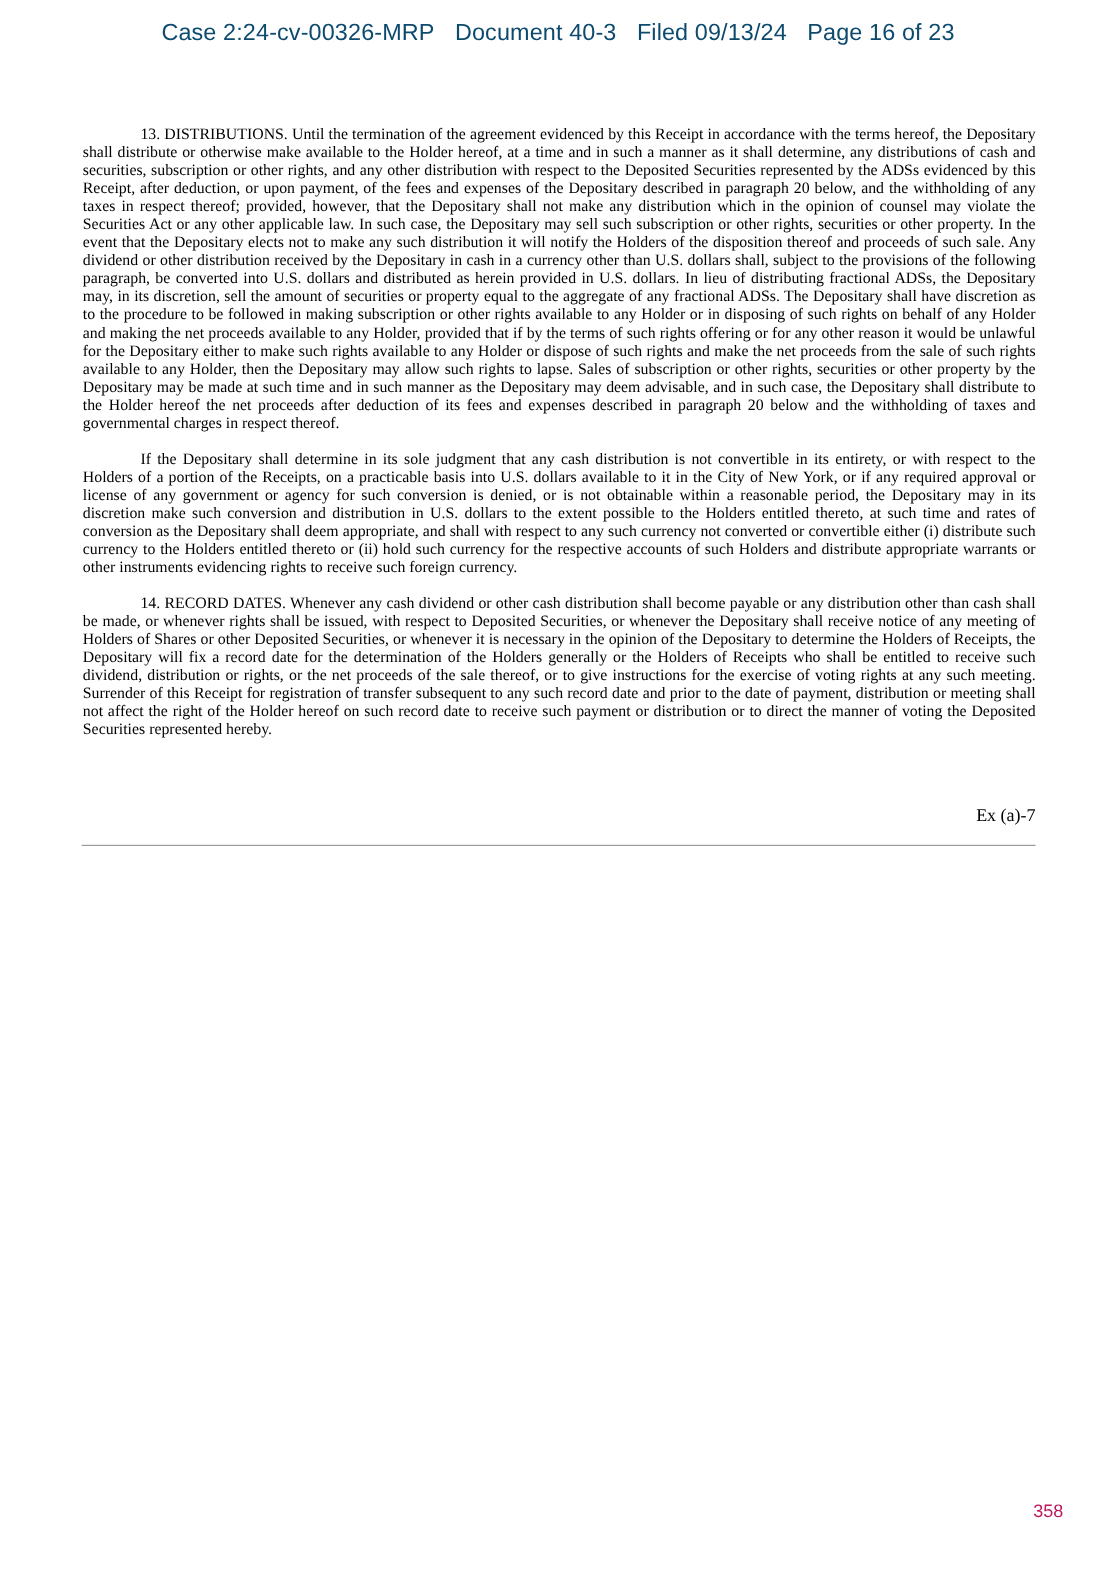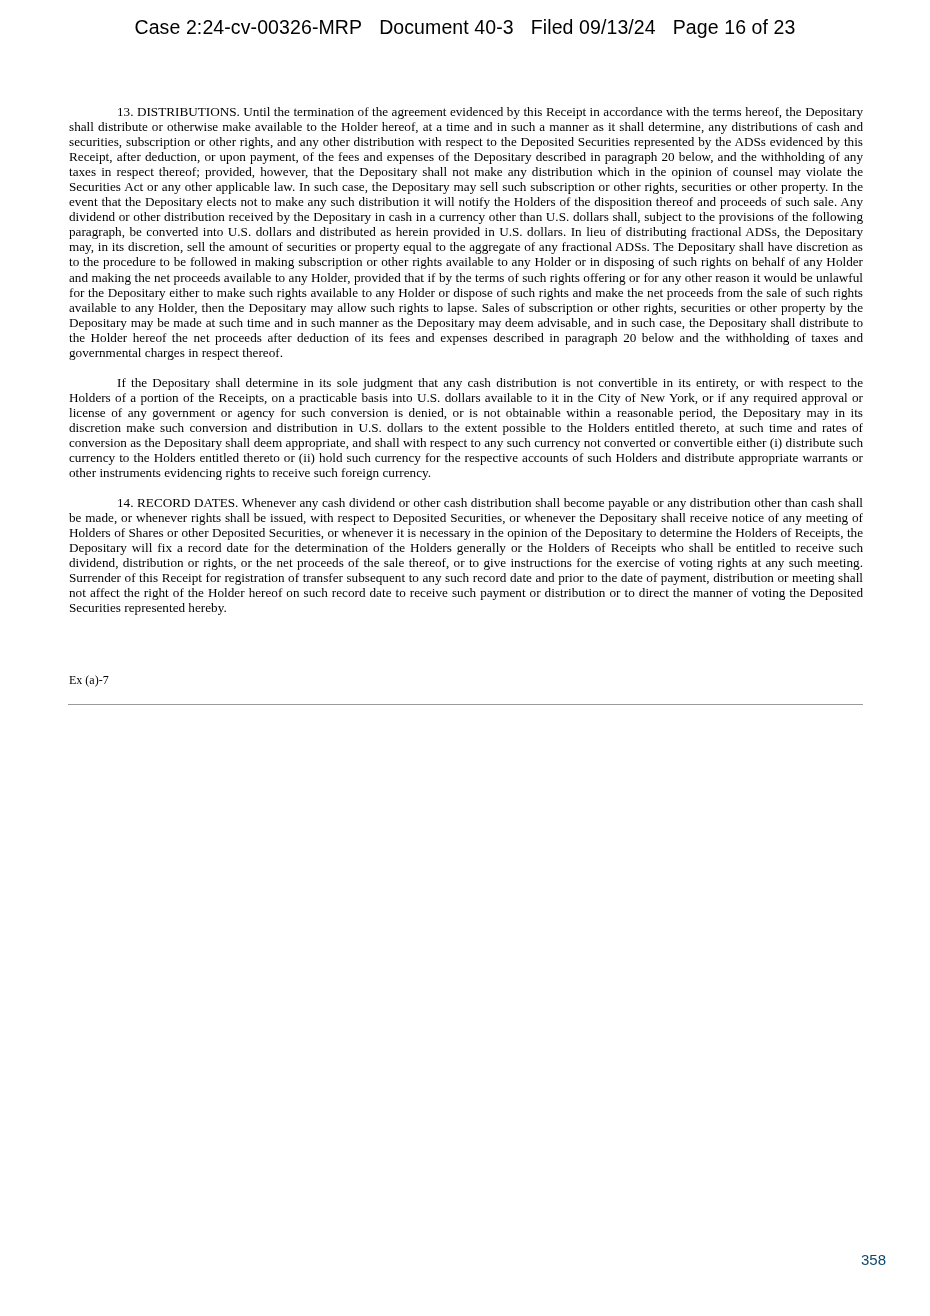--- a/index.html
+++ b/index.html
@@ -18,21 +18,21 @@
 
   
   .ecf-header {
     position: absolute;
     top: 16px;
     left: 0;
     width: 930px;
     text-align: center;
     font-family: "Liberation Sans", "DejaVu Sans", sans-serif;
     font-size: 19.5px;
-    color: #000000;
+    color: #0c4a6e;
     letter-spacing: 0.1px;
     white-space: nowrap;
   }
   .ecf-header .seg {
     display: inline-block;
   }
   .ecf-gap {
     display: inline-block;
     width: 17px;
   }
@@ -60,22 +60,22 @@
   .runin {
     font-weight: normal;
   }
 
   
   .exhibit-marker {
     position: absolute;
     top: 673px;
     left: 69px;
     width: 794px;
-    text-align: left;
-    font-size: 12px;
+    text-align: right;
+    font-size: 15px;
     line-height: 15px;
   }
 
   
   .footer-rule {
     position: absolute;
     top: 696px;
     left: 68px;
     width: 795px;
     height: 0;
@@ -85,21 +85,21 @@
 
   
   .bates-number {
     position: absolute;
     top: 1251px;
     left: 0;
     width: 886px;
     text-align: right;
     font-family: "Liberation Sans", "DejaVu Sans", sans-serif;
     font-size: 15px;
-    color: #0c4a6e;
+    color: #be185d;
   }
 </style>
 </head>
 <body>
 
 <div class="ecf-header">
   <span class="seg">Case 2:24-cv-00326-MRP</span><span class="ecf-gap"></span><span class="seg">Document 40-3</span><span class="ecf-gap"></span><span class="seg">Filed 09/13/24</span><span class="ecf-gap"></span><span class="seg">Page 16 of 23</span>
 </div>
 
 <div class="doc-body">

